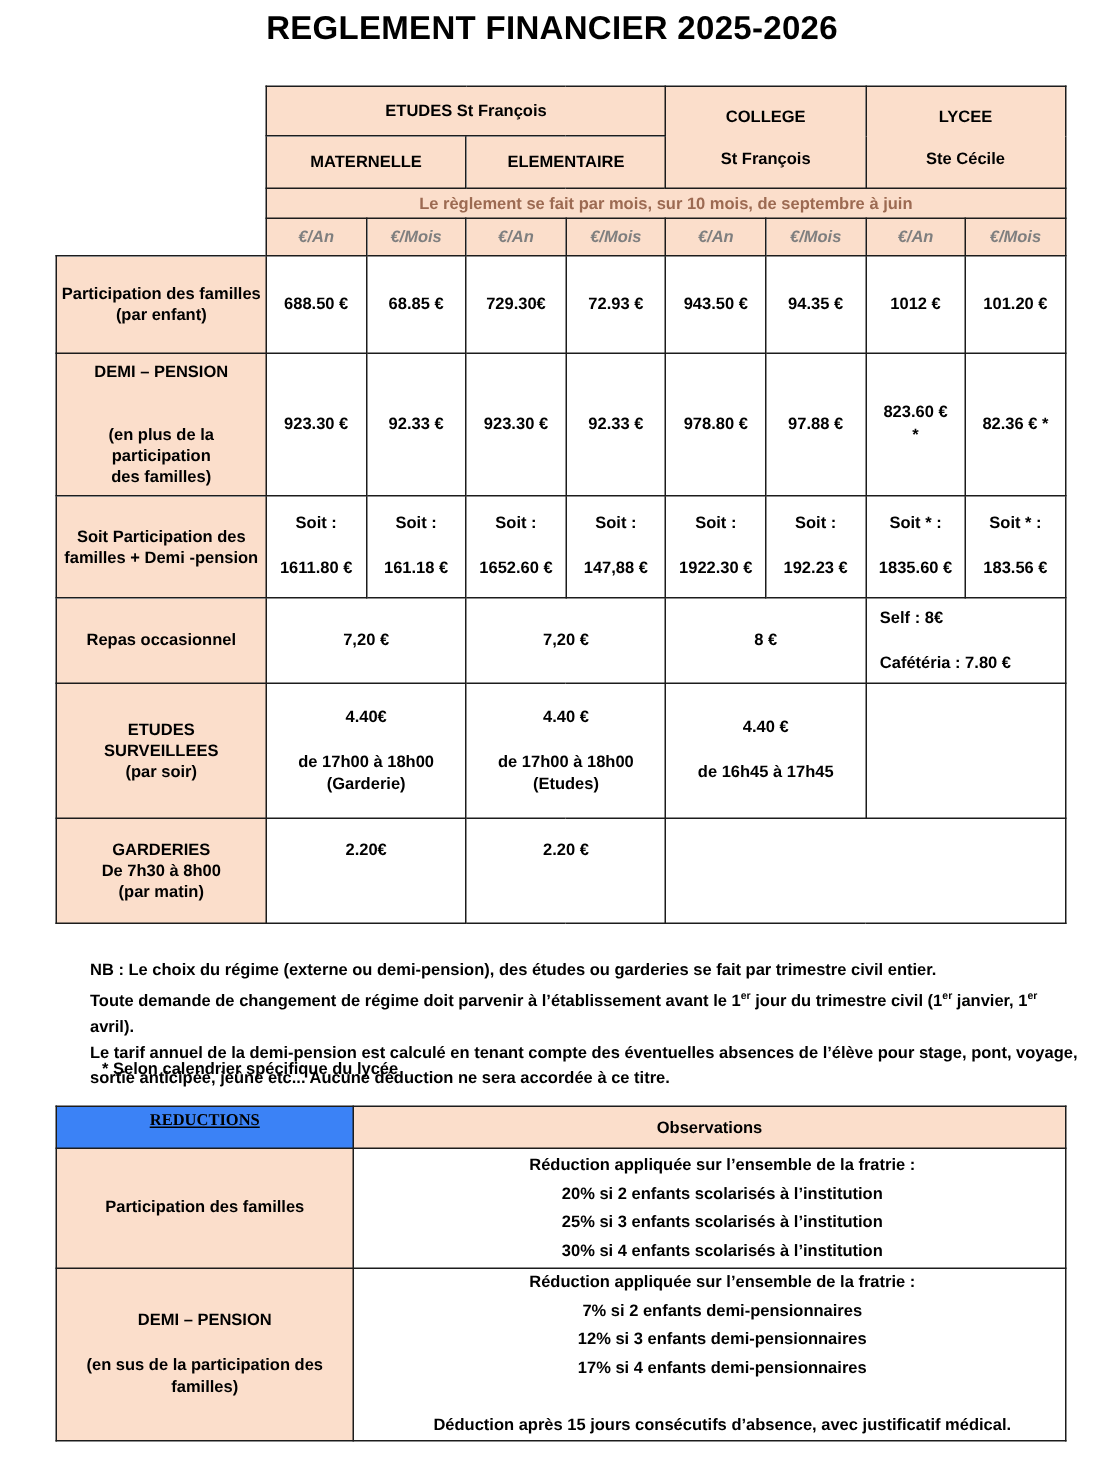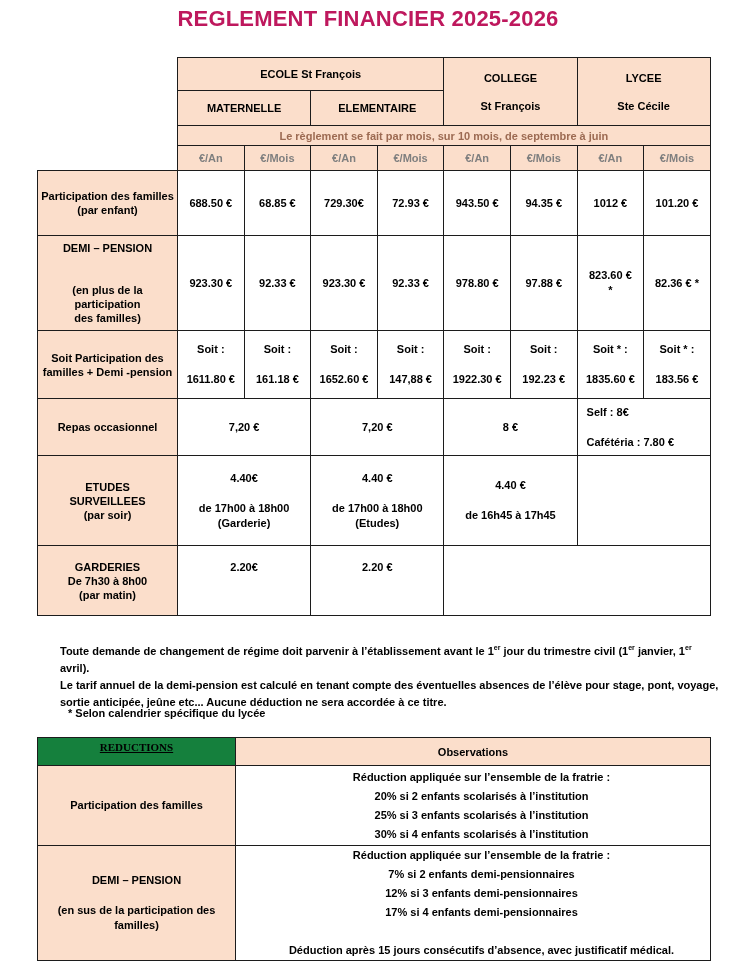--- a/index.html
+++ b/index.html
@@ -2,53 +2,53 @@
 <html><head>
 <meta charset="utf-8">
 <style>
   html,body { margin:0; padding:0; background:#ffffff; }
   #page {
     position:relative; width:737px; height:973px; background:#ffffff;
     font-family:"Liberation Sans", sans-serif; color:#000;
   }
   .title {
     position:absolute; top:6px; left:0; width:736px; text-align:center;
-    font-size:22px; font-weight:bold; color:#be185d; letter-spacing:0.2px;
+    font-size:22px; font-weight:bold; color:#000000; letter-spacing:0.2px;
   }
   table { border-collapse:collapse; table-layout:fixed; }
   .main-table { position:absolute; left:37px; top:57px; }
   .main-table th, .main-table td {
     border:1px solid #1c1c1c; padding:0; font-size:11px; font-weight:bold;
     text-align:center; vertical-align:middle; overflow:hidden;
   }
   .ghost { border:none !important; background:transparent; }
   .peach { background:#FBDECB; }
   .note-row { color:#9C6A52; font-size:11.5px; }
-  .unit { color:#7f7f7f; font-size:12px; }
+  .unit { color:#7f7f7f; font-size:12px;font-style:italic; }
   .stack2 div + div { margin-top:16px; }
   .main-table .label > div { line-height:14px; }
   .main-table .val > div { line-height:15px; }
   .left-cell { text-align:left !important; padding-left:9px !important; }
   .top-cell { vertical-align:top !important; padding-top:14px !important; }
   .notes {
     position:absolute; left:60px; top:639px; width:660px;
     font-size:11px; font-weight:bold; line-height:17px;
   }
   .notes sup { font-size:7px; }
   .asterisk-note {
     position:absolute; left:68px; top:707px;
     font-size:11px; font-weight:bold;
   }
   .red-table { position:absolute; left:37px; top:737px; }
   .red-table th, .red-table td {
     border:1px solid #1c1c1c; padding:0; font-size:11px; font-weight:bold;
     text-align:center; vertical-align:middle; overflow:hidden;
   }
   .red-title {
-    background:#15803d; font-family:"Liberation Serif", serif;
+    background:#3b82f6; font-family:"Liberation Serif", serif;
     font-size:13.5px; font-weight:bold; text-decoration:underline;
     vertical-align:top !important; padding-top:3px !important;
   }
   .red-table .label > div { line-height:15px; }
   .red-table .obs > div { line-height:19px;margin-left:17px; }
 </style>
 </head>
 <body>
 
 <div id="page">
@@ -63,21 +63,21 @@
         <col style="width:66.6px">
         <col style="width:66.6px">
       <col style="width:66.6px">
         <col style="width:66.6px">
         <col style="width:66.6px">
         <col style="width:66.6px">
     </colgroup>
     <tbody>
         <tr style="height:33px">
       <td class="ghost" rowspan="4"></td>
-      <th class="peach" colspan="4">ECOLE St François</th>
+      <th class="peach" colspan="4">ETUDES St François</th>
       <th class="peach" colspan="2" rowspan="2">
         <div class="stack2">
           <div>COLLEGE</div>
           <div>St François</div>
         </div>
       </th>
       <th class="peach" colspan="2" rowspan="2">
         <div class="stack2">
           <div>LYCEE</div>
           <div>Ste Cécile</div>
@@ -272,20 +272,21 @@
           </td>
       <td class="val top-cell" colspan="2">
             <div>2.20 €</div>
           </td>
       <td class="val" colspan="4"></td>
     </tr>
   </tbody>
     </table>
 
   <div class="notes">
+    <div>NB : Le choix du régime (externe ou demi-pension), des études ou garderies se fait par trimestre civil entier.</div>
     <div><span>Toute demande de changement de régime doit parvenir à l’établissement avant le 1</span><sup>er</sup><span> jour du trimestre civil (1</span><sup>er</sup><span> janvier, 1</span><sup>er</sup><span> avril).</span></div>
     <div>Le tarif annuel de la demi-pension est calculé en tenant compte des éventuelles absences de l’élève pour stage, pont, voyage,</div>
     <div>sortie anticipée, jeûne etc... Aucune déduction ne sera accordée à ce titre.</div>
   </div>
 
   <div class="asterisk-note">* Selon calendrier spécifique du lycée</div>
 
   <table class="red-table">
     <colgroup>
       <col style="width:198px">

